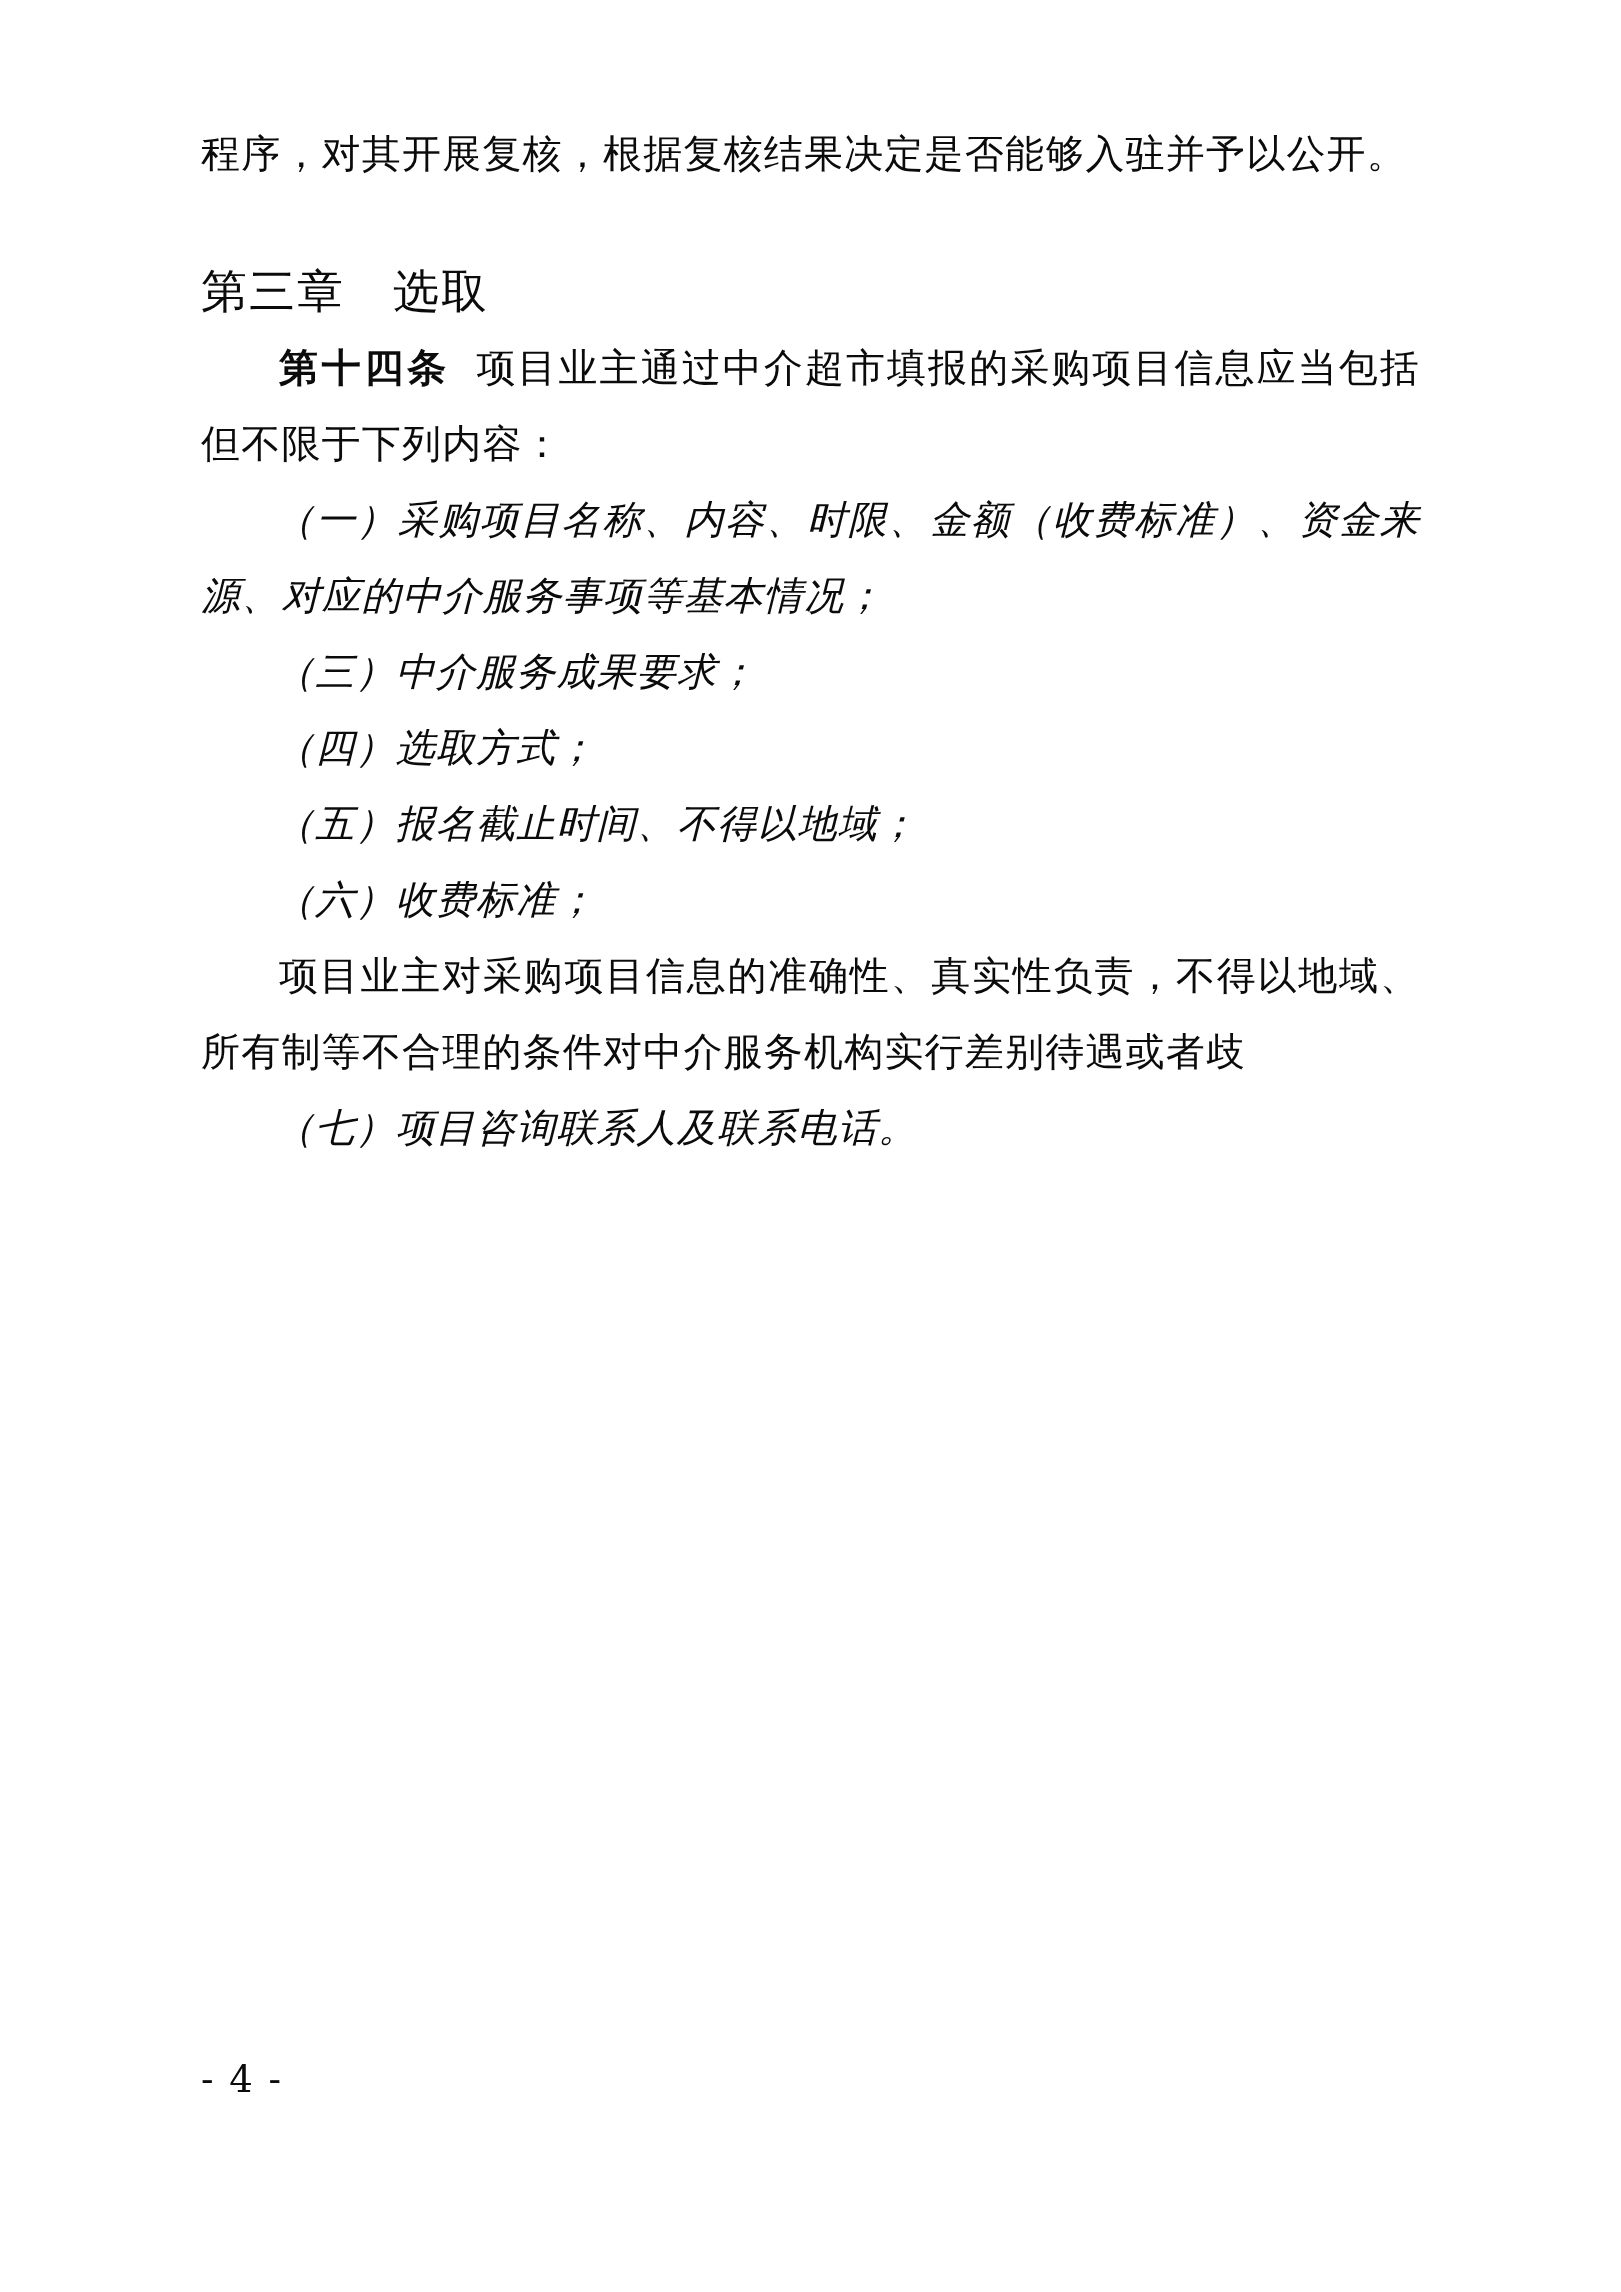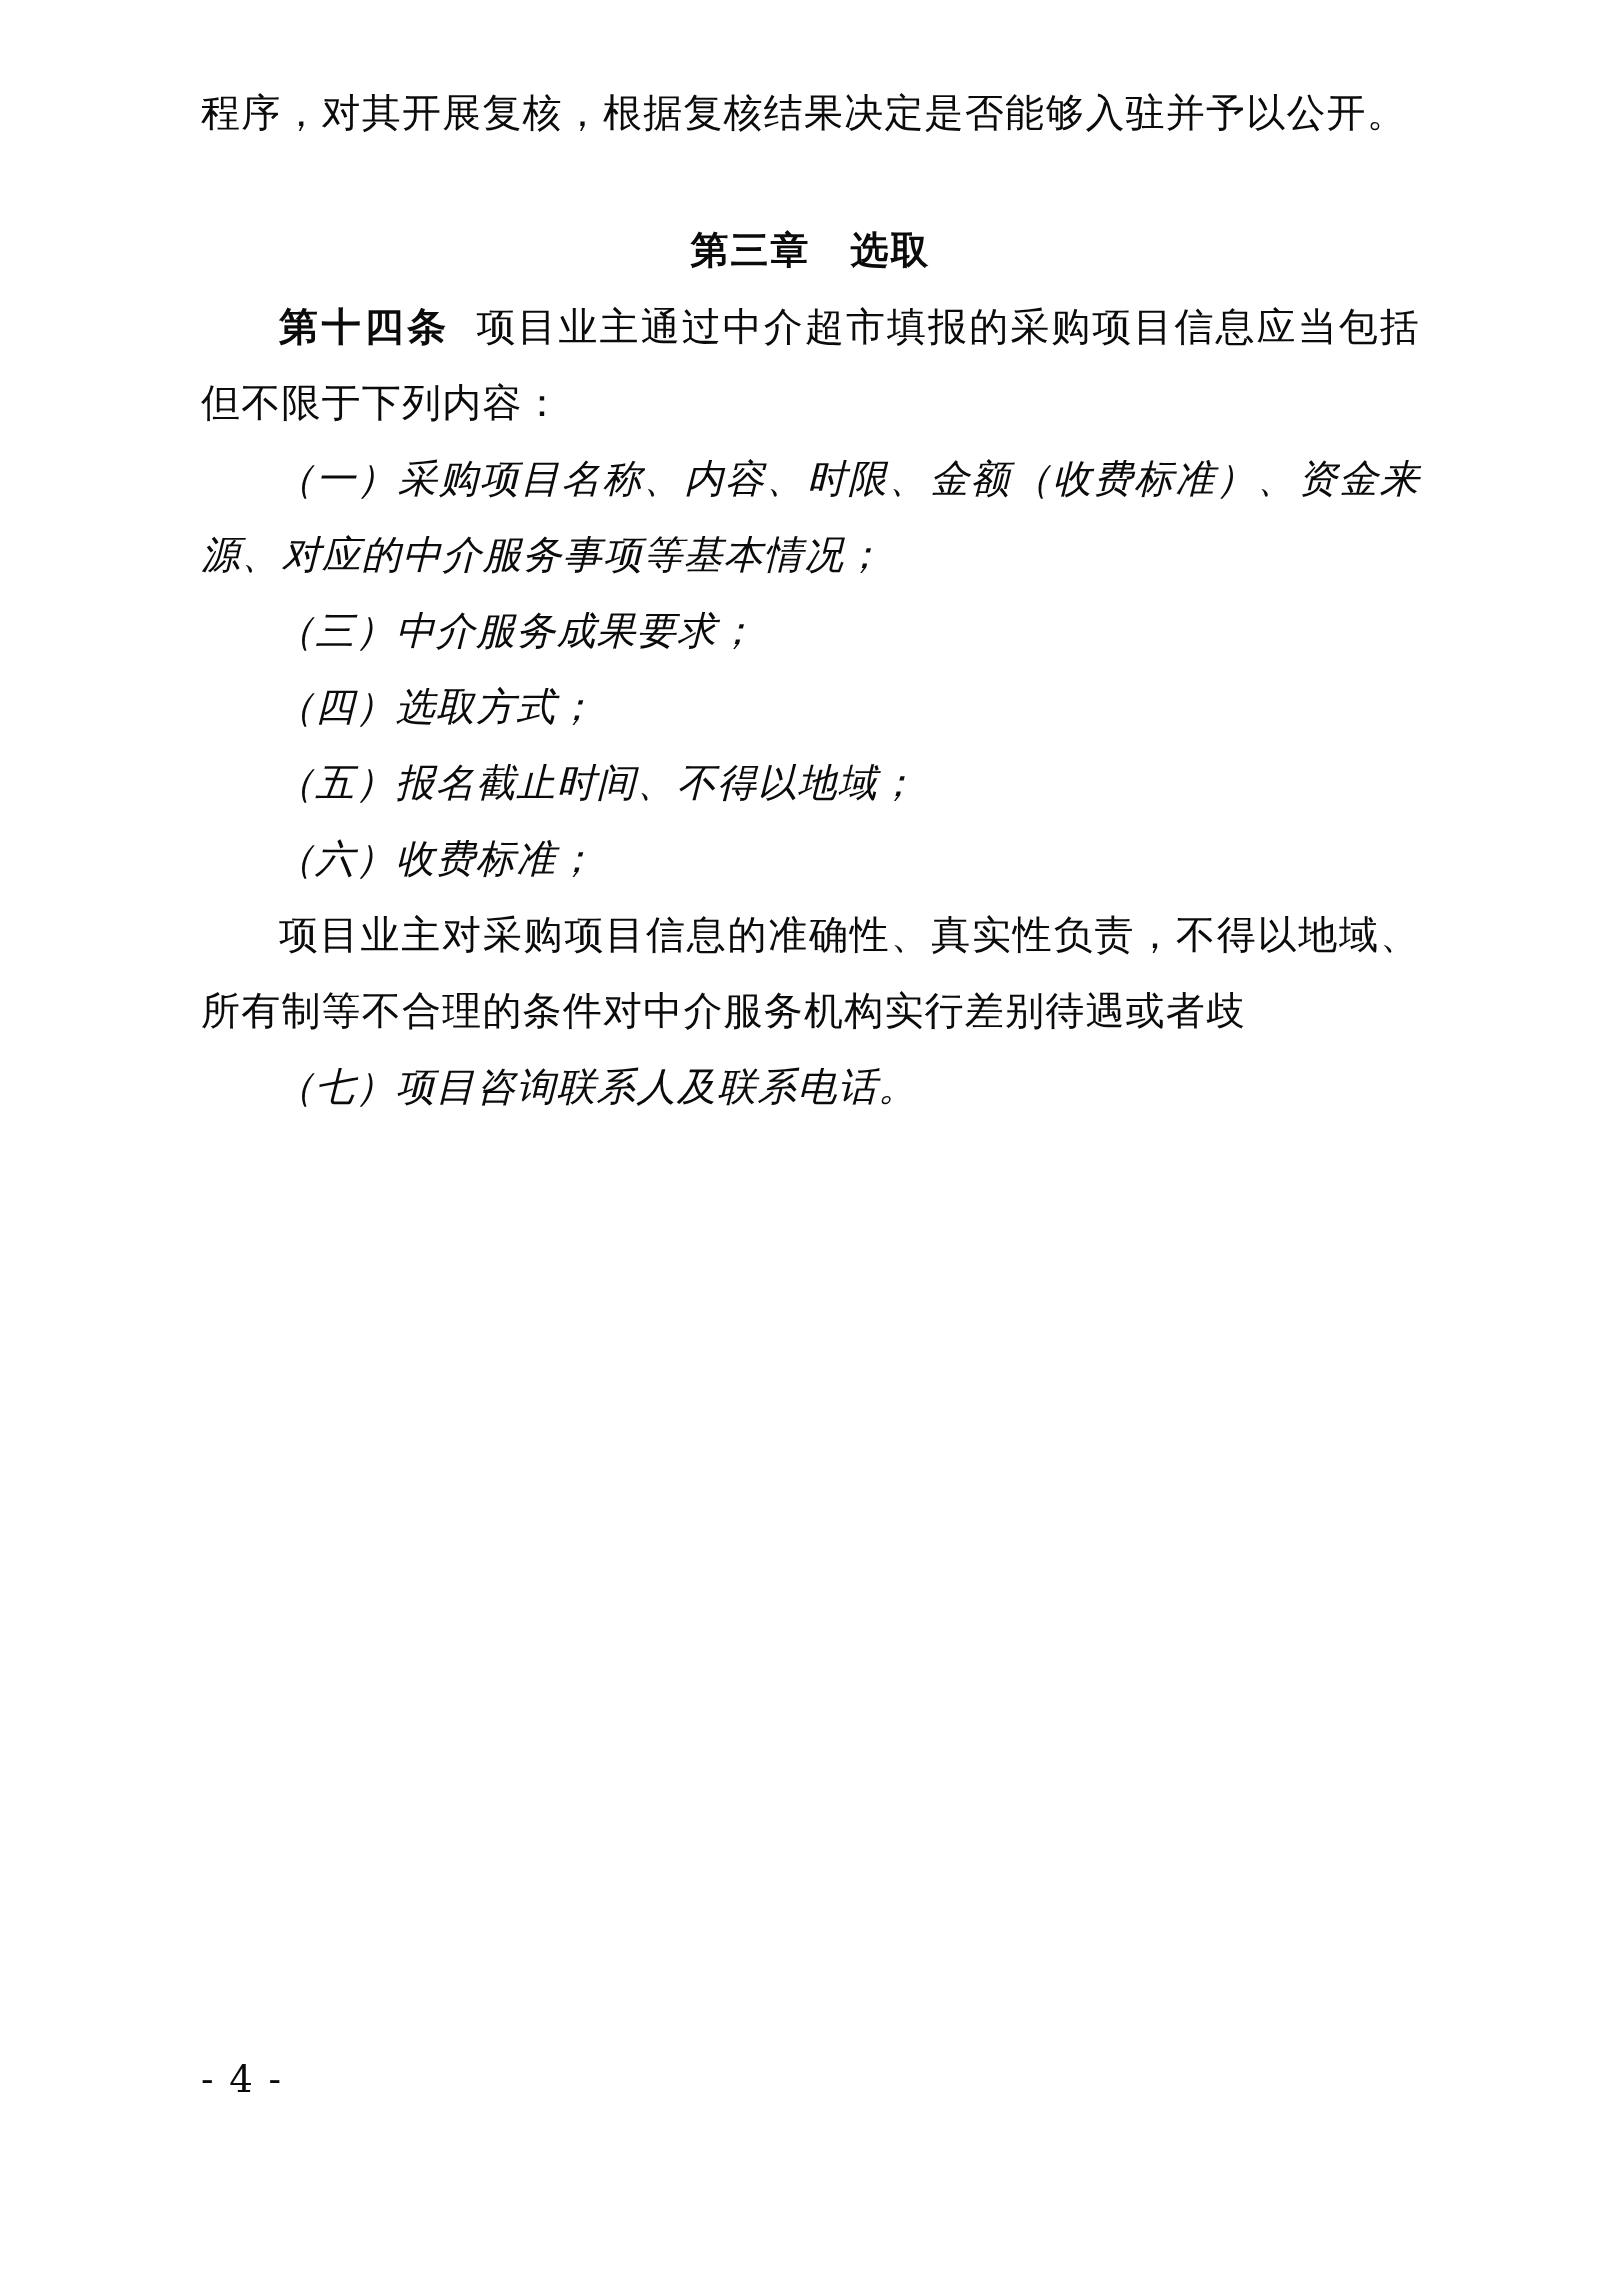--- a/index.html
+++ b/index.html
@@ -15,21 +15,21 @@
     color: #0b0b0b;
     overflow: hidden;
   }
   .page {
     position: absolute;
     left: 0;
     top: 0;
     width: 1621px;
     height: 2293px;
     box-sizing: border-box;
-    padding: 75px 201px 0 201px;
+    padding: 116px 201px 0 201px;
     border-radius: 15px;
   }
   .doc-body {
     font-size: 39px;
     line-height: 76px;
     letter-spacing: 1.2px;
     text-align: justify;
     text-justify: inter-ideograph;
   }
   .para {
@@ -40,25 +40,24 @@
   .para.indent {
     text-indent: 78px;
   }
   .para.indent-small {
     text-indent: 74px;
     font-style: italic;
   }
   .chapter-title {
     margin: 0;
     padding: 0;
-    text-align: center;
-    font-size: 38px;
+    font-size: 46px;
     line-height: 76px;
     letter-spacing: 2px;
-    font-weight: bold;
+    font-weight: normal;
     font-family: "DejaVu Serif", "Liberation Serif", serif;
   }
   .gap-before-chapter {
     height: 61px;
   }
   .bold-lead {
     font-weight: bold;
     letter-spacing: 2.9px;
   }
   .lead-space {

